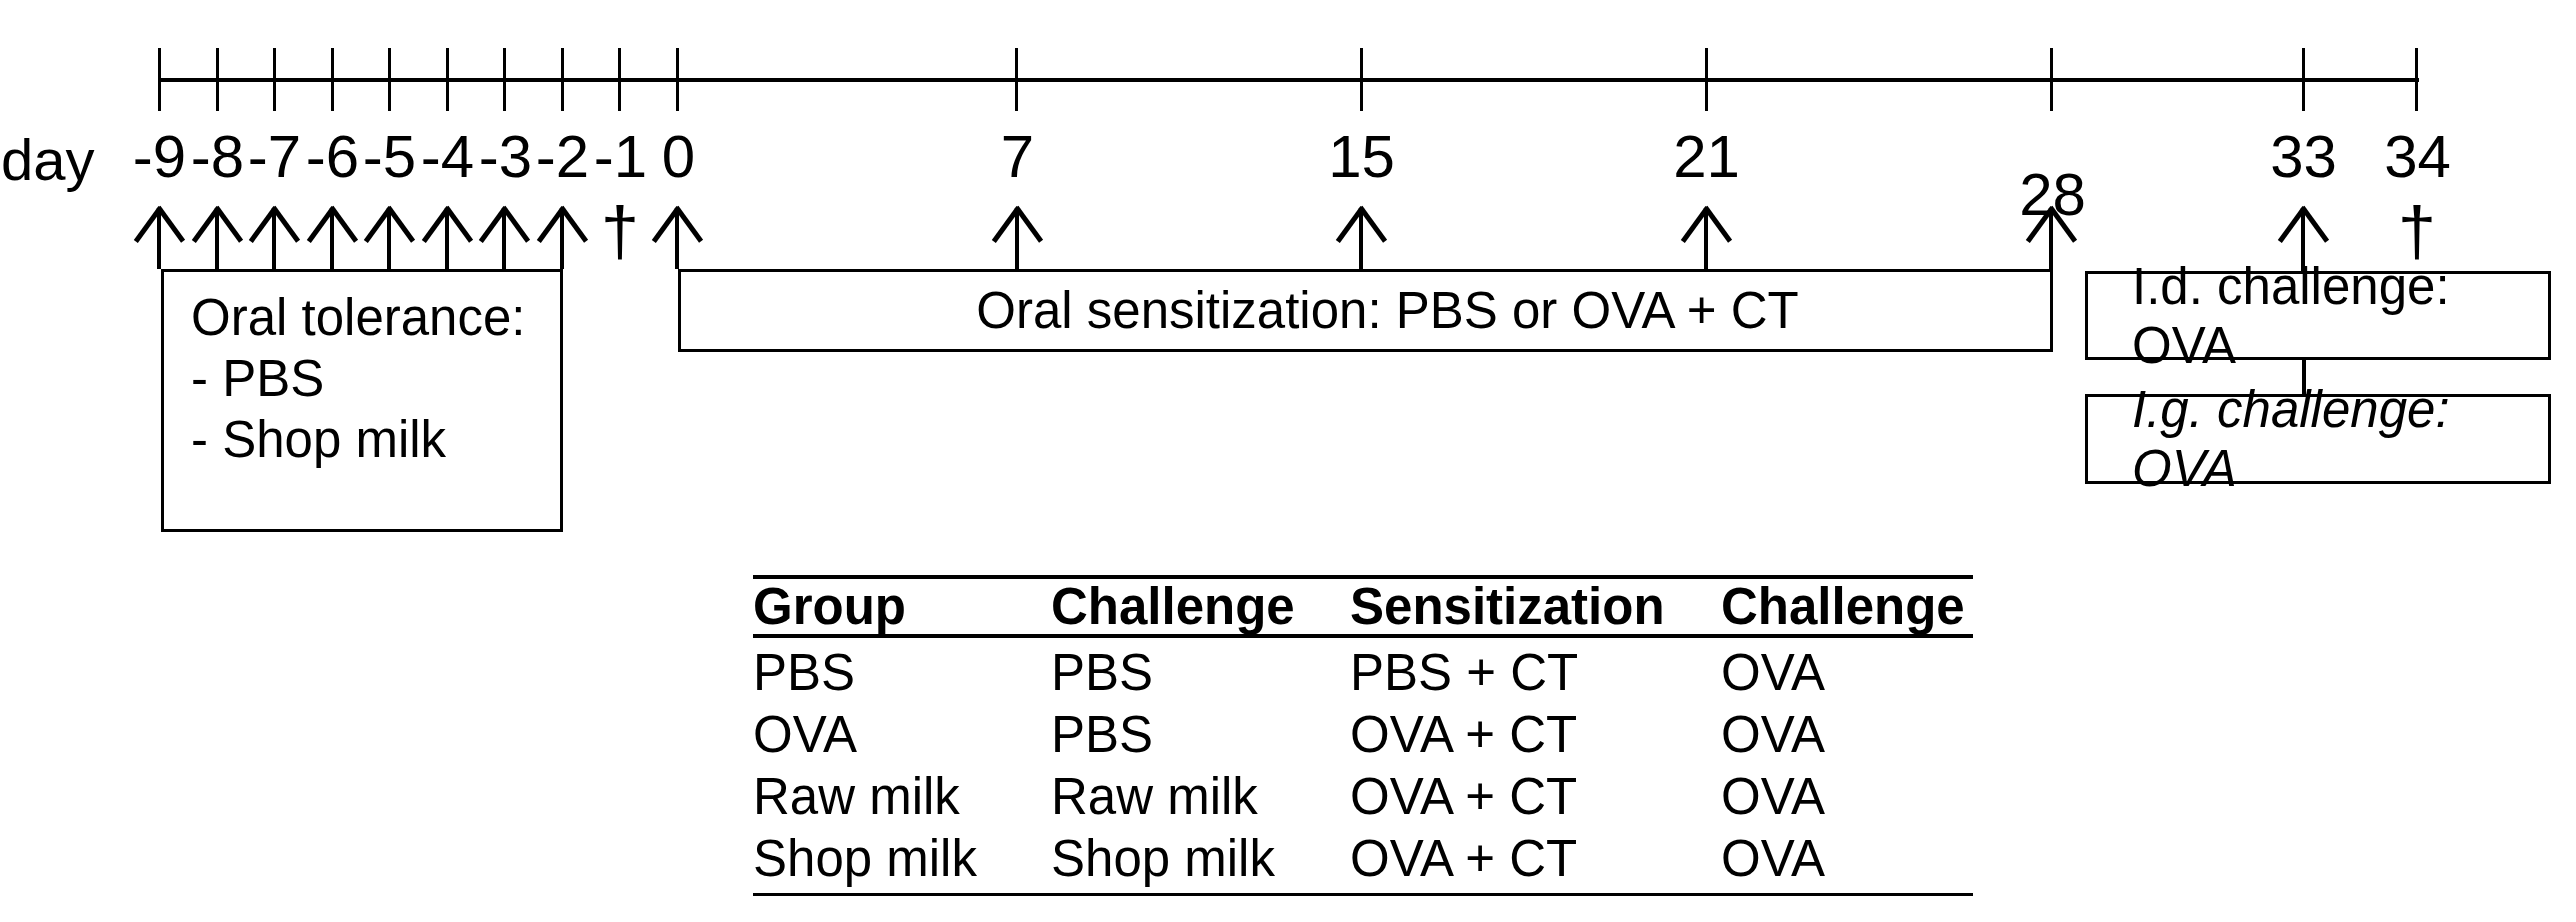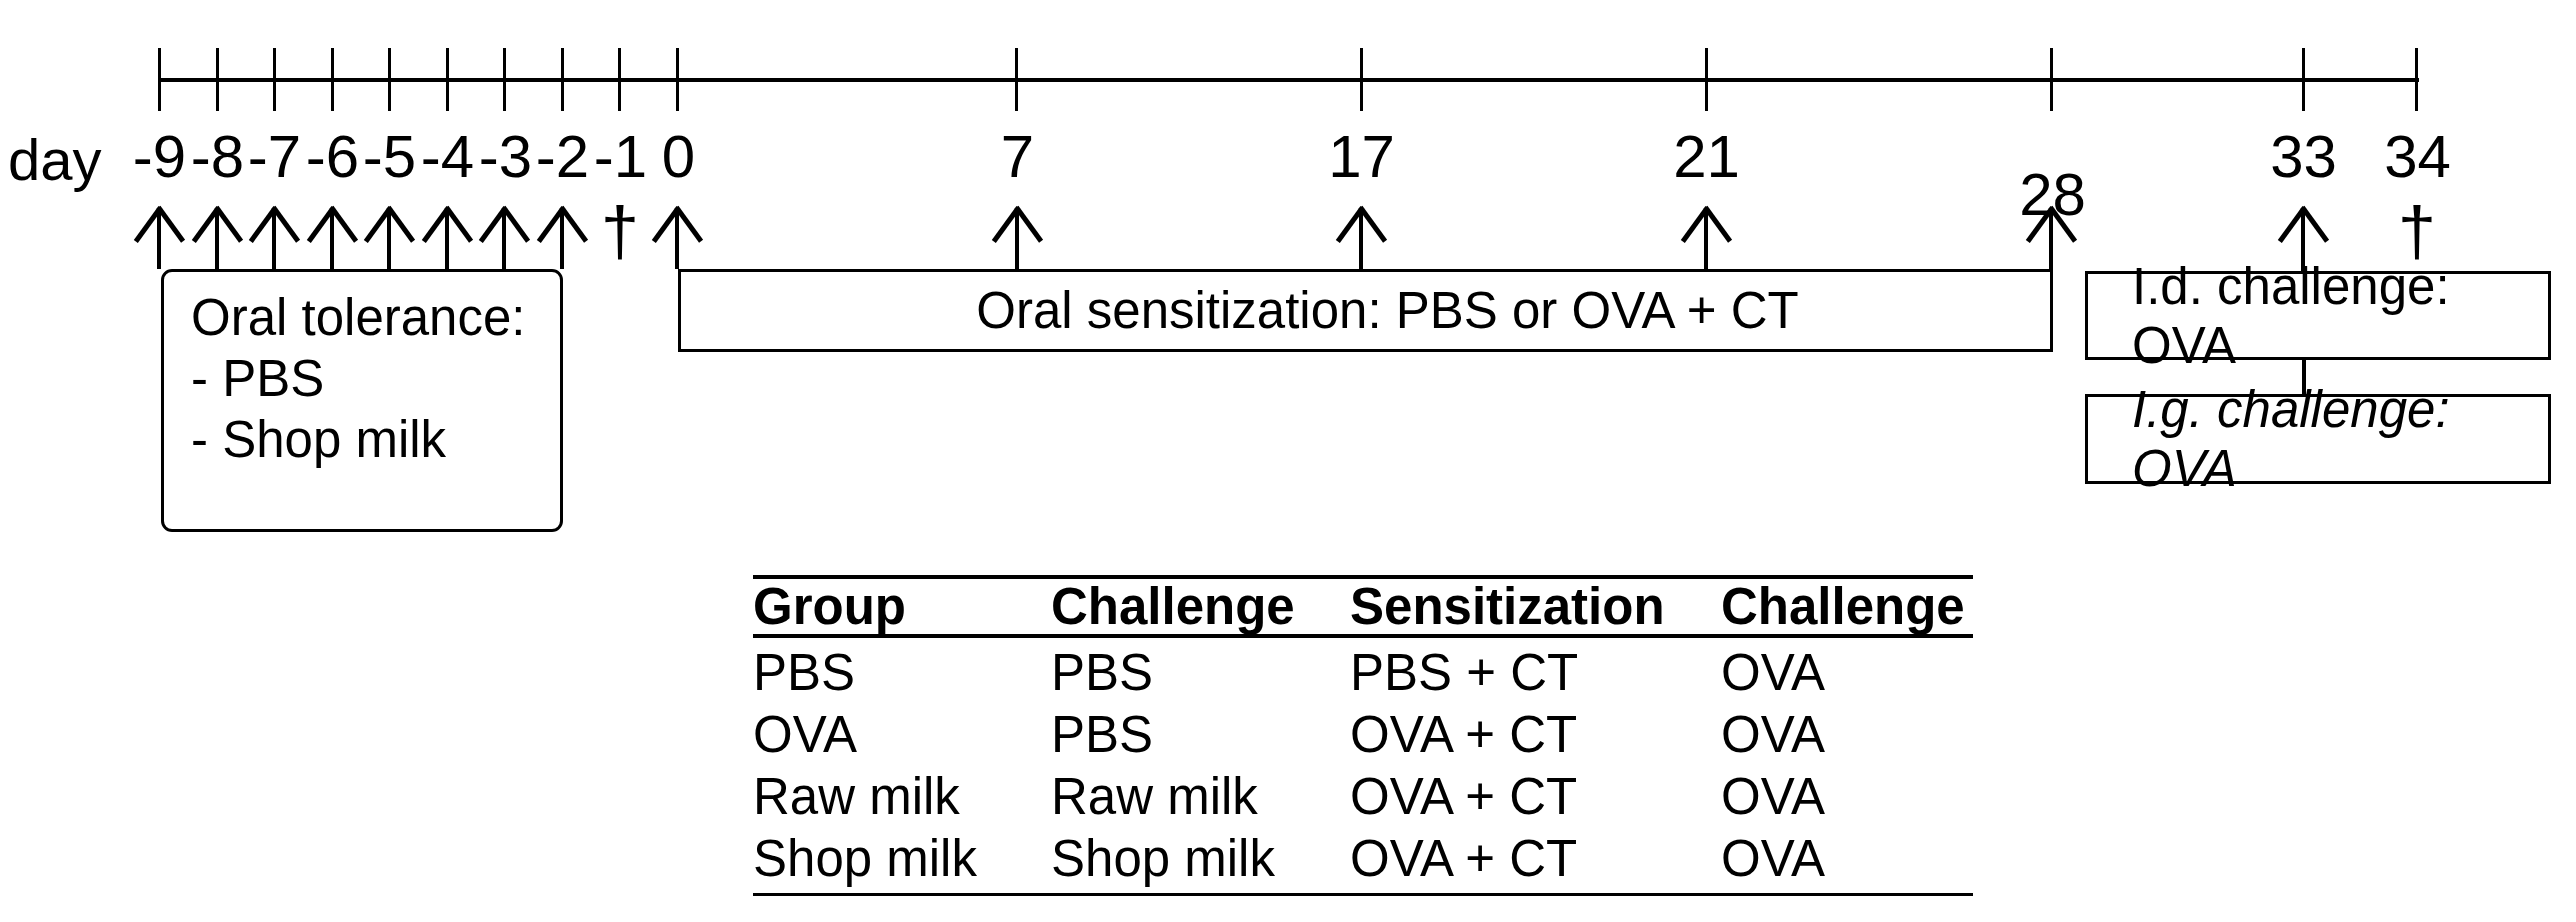--- a/index.html
+++ b/index.html
@@ -4,32 +4,32 @@
 <style>
   html,body{margin:0;padding:0;background:#ffffff;}
   .stage{
     position:relative;width:2576px;height:923px;background:#fff;
     font-family:"Liberation Sans",sans-serif;color:#000;overflow:hidden;
   }
   .hline,.vline{position:absolute;background:#000;}
   .tick{position:absolute;width:2.7px;height:63px;top:48px;background:#000;}
   .day-label{position:absolute;top:130px;width:127px;margin-left:-63px;
     font-size:60px;line-height:53px;text-align:center;white-space:nowrap;}
-  .axis-day-word{position:absolute;left:8px;top:134px;font-size:58px;line-height:51px;}
+  .axis-day-word{position:absolute;left:1px;top:134px;font-size:58px;line-height:51px;}
   .arrow{position:absolute;width:54px;}
   .arrow .stem{position:absolute;left:25px;top:4.5px;bottom:0;width:3.6px;background:#000;}
   .arrow .arm{position:absolute;left:24.5px;top:1.8px;width:4.5px;height:42px;background:#000;
     transform-origin:50% 1.8px;}
   .arrow .arm.l{transform:rotate(36deg);}
   .arrow .arm.r{transform:rotate(-36deg);}
   .dagger{position:absolute;width:76px;margin-left:-38px;top:197px;
     font-size:69px;line-height:69px;text-align:center;}
   .box{position:absolute;border:3.6px solid #000;background:#fff;box-sizing:border-box;padding-left:44px;}
   .tolerance-box{left:161px;top:269px;width:402px;height:263px;
-    padding:14.5px 0 0 27px;font-size:51px;line-height:61px;white-space:nowrap;border-radius:11px;}
+    padding:14.5px 0 0 27px;font-size:51px;line-height:61px;white-space:nowrap;}
   .sens-box{left:678px;top:269px;width:1375px;height:83px;
     display:flex;align-items:center;justify-content:center;font-size:51px;}
   .id-box{left:2085px;top:271px;width:466px;height:89px;
     display:flex;align-items:center;justify-content:center;font-size:51px;}
   .ig-box{left:2085px;top:394px;width:466px;height:90px;
     display:flex;align-items:center;justify-content:center;font-size:51px;font-style:italic;}
   .id-ig-connector{left:2302px;top:358px;width:3.6px;height:38px;}
   .gtable{position:absolute;left:753px;top:575px;width:1220px;font-size:51px;}
   .t-row{display:grid;grid-template-columns:298px 299px 371px 1fr;}
   .t-head{border-top:4.5px solid #000;border-bottom:4.5px solid #000;
@@ -71,21 +71,21 @@
       <div class="day-label" style="left: 217px;">-8</div>
       <div class="day-label" style="left: 274px;">-7</div>
       <div class="day-label" style="left: 332px;">-6</div>
       <div class="day-label" style="left: 389px;">-5</div>
       <div class="day-label" style="left: 447px;">-4</div>
       <div class="day-label" style="left: 505px;">-3</div>
       <div class="day-label" style="left: 562px;">-2</div>
       <div class="day-label" style="left: 620px;">-1</div>
       <div class="day-label" style="left: 678px;">0</div>
       <div class="day-label" style="left: 1017px;">7</div>
-      <div class="day-label" style="left: 1361px;">17</div>
+      <div class="day-label" style="left: 1361px;">15</div>
       <div class="day-label" style="left: 1706px;">21</div>
       <div class="day-label" style="left: 2052px; margin-top: 38px;">28</div>
       <div class="day-label" style="left: 2303px;">33</div>
       <div class="day-label" style="left: 2417px;">34</div>
     </div>
   <div id="arrow-layer">
       <div class="arrow" style="left: 132px; top: 205px; height: 64px;">
         <div class="stem"></div>
         <div class="arm l"></div>
         <div class="arm r"></div>

